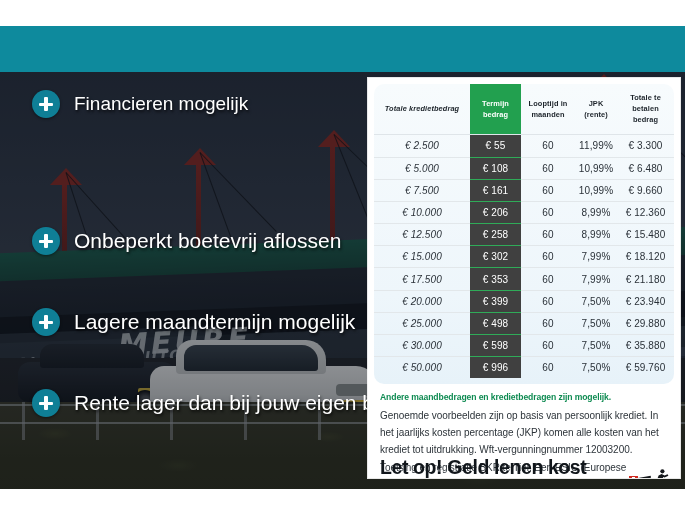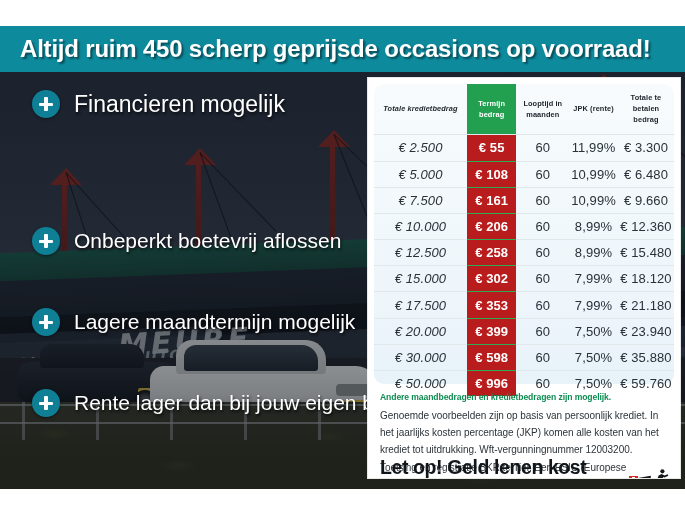--- a/index.html
+++ b/index.html
@@ -81,42 +81,42 @@
   .bullets{position:absolute;left:0;top:72px;width:366px;height:417px;}
   .bullet{position:absolute;left:32px;display:flex;align-items:center;}
   .plus{flex:0 0 auto;width:28px;height:28px;border-radius:50%;background:#0f7f96;position:relative;
         box-shadow:0 1px 3px rgba(0,0,0,.45);}
   .plus:before,.plus:after{content:"";position:absolute;background:#ffffff;border-radius:1px;}
   .plus:before{left:7px;top:12.5px;width:14px;height:3.4px;}
   .plus:after{left:12.3px;top:7px;width:3.4px;height:14px;}
   .btext{margin-left:14px;color:#ffffff;font-size:21px;white-space:nowrap;
          text-shadow:1px 2px 3px rgba(0,0,0,.75);}
   .b1{top:18px;}
-  .b1 .btext{font-size:23px;}
+  .b1 .btext{font-size:19px;}
   .b1-sub{position:absolute;left:74px;top:54px;color:#ffffff;font-size:26px;font-weight:bold;
           text-shadow:1px 2px 3px rgba(0,0,0,.8);white-space:nowrap;}
   .b2{top:155px;}
   .b3{top:236px;}
   .b4{top:317px;}
 
   
   .card{position:absolute;left:368px;top:78px;width:312px;height:400px;background:#ffffff;overflow:hidden;}
   .card-inner{position:absolute;left:6px;top:6px;width:300px;height:300px;border-radius:10px;
        background:linear-gradient(#f7fbfd 0%,#eef6fb 70%,#e7f2f9 100%);}
   table.rates{position:absolute;left:6px;top:6px;width:300px;border-collapse:collapse;
        font-family:"Liberation Sans",sans-serif;}
   table.rates th{font-size:7.4px;font-weight:bold;color:#1d242b;padding:8px 2px 9px;text-align:center;
        line-height:1.5;letter-spacing:.1px;}
-  table.rates td{font-size:13px;color:#2a3138;padding:5.1px 2px;text-align:center;
+  table.rates td{font-size:10px;color:#2a3138;padding:5.1px 2px;text-align:center;
        border-top:1px solid #e2e7ea;letter-spacing:.1px;}
   table.rates tbody tr:first-child td{border-top:1px solid #dfe5e9;}
   table.rates .c1{width:32%;font-style:italic;} table.rates .c2{width:17%;}
   table.rates .c3{width:18%;} table.rates .c4{width:14%;margin-left:47px;} table.rates .c5{width:19%;}
   table.rates th.green{background:#22a04f;color:#ffffff;}
-  table.rates td.green{background:#b91c1c;color:#ffffff;border-top:1px solid #2fab58;font-weight:bold;}
+  table.rates td.green{background:#404040;color:#ffffff;border-top:1px solid #2fab58;font-weight:normal;}
 
   .note-title{position:absolute;left:12px;top:314px;width:290px;color:#0f8b52;font-size:8.6px;
        font-weight:bold;letter-spacing:-.1px;}
   .note-body{position:absolute;left:12px;top:329px;width:288px;color:#2d343a;font-size:10px;
        line-height:1.72;letter-spacing:-.05px;}
   .warn{position:absolute;left:12px;top:378px;width:290px;display:flex;align-items:center;}
   .warn-text{color:#11161b;font-size:19.5px;font-weight:bold;letter-spacing:-.4px;}
   .warn-logo{margin-left:6px;position:relative;width:42px;height:22px;}
   .warn-logo .box{position:absolute;left:0;top:8px;width:9px;height:9px;background:#cf2b22;}
   .warn-logo .box:after{content:"";position:absolute;left:3.2px;top:1.4px;width:2.6px;height:6.2px;
@@ -199,21 +199,20 @@
       <div class="fpost" style="left:318px;"></div>
         <div class="fpost" style="left:392px;"></div>
       <div class="fpost" style="left:466px;"></div>
         <div class="fpost" style="left:540px;"></div>
       <div class="fpost" style="left:614px;"></div>
     </div>
     <div class="photo-dark"></div>
   </div>
 
   <div class="banner"></div>
-  <div class="banner-text">Altijd ruim 450 scherp geprijsde occasions op voorraad!</div>
 
   <div class="bullets">
     <div class="bullet b1">
       <span class="plus"></span>
       <span class="btext">Financieren mogelijk</span>
     </div>
 
     <div class="bullet b2">
       <span class="plus"></span>
       <span class="btext">Onbeperkt boetevrij aflossen</span>
@@ -290,20 +289,27 @@
             <td class="c3">60</td>
             <td class="c4">7,99%</td>
             <td class="c5">€ 21.180</td>
           </tr>
           <tr>
             <td class="c1">€ 20.000</td>
             <td class="c2 green">€ 399</td>
             <td class="c3">60</td>
             <td class="c4">7,50%</td>
             <td class="c5">€ 23.940</td>
+          </tr>
+          <tr>
+            <td class="c1">€ 25.000</td>
+            <td class="c2 green">€ 498</td>
+            <td class="c3">60</td>
+            <td class="c4">7,50%</td>
+            <td class="c5">€ 29.880</td>
           </tr>
           <tr>
             <td class="c1">€ 30.000</td>
             <td class="c2 green">€ 598</td>
             <td class="c3">60</td>
             <td class="c4">7,50%</td>
             <td class="c5">€ 35.880</td>
           </tr>
           <tr>
             <td class="c1">€ 50.000</td>

